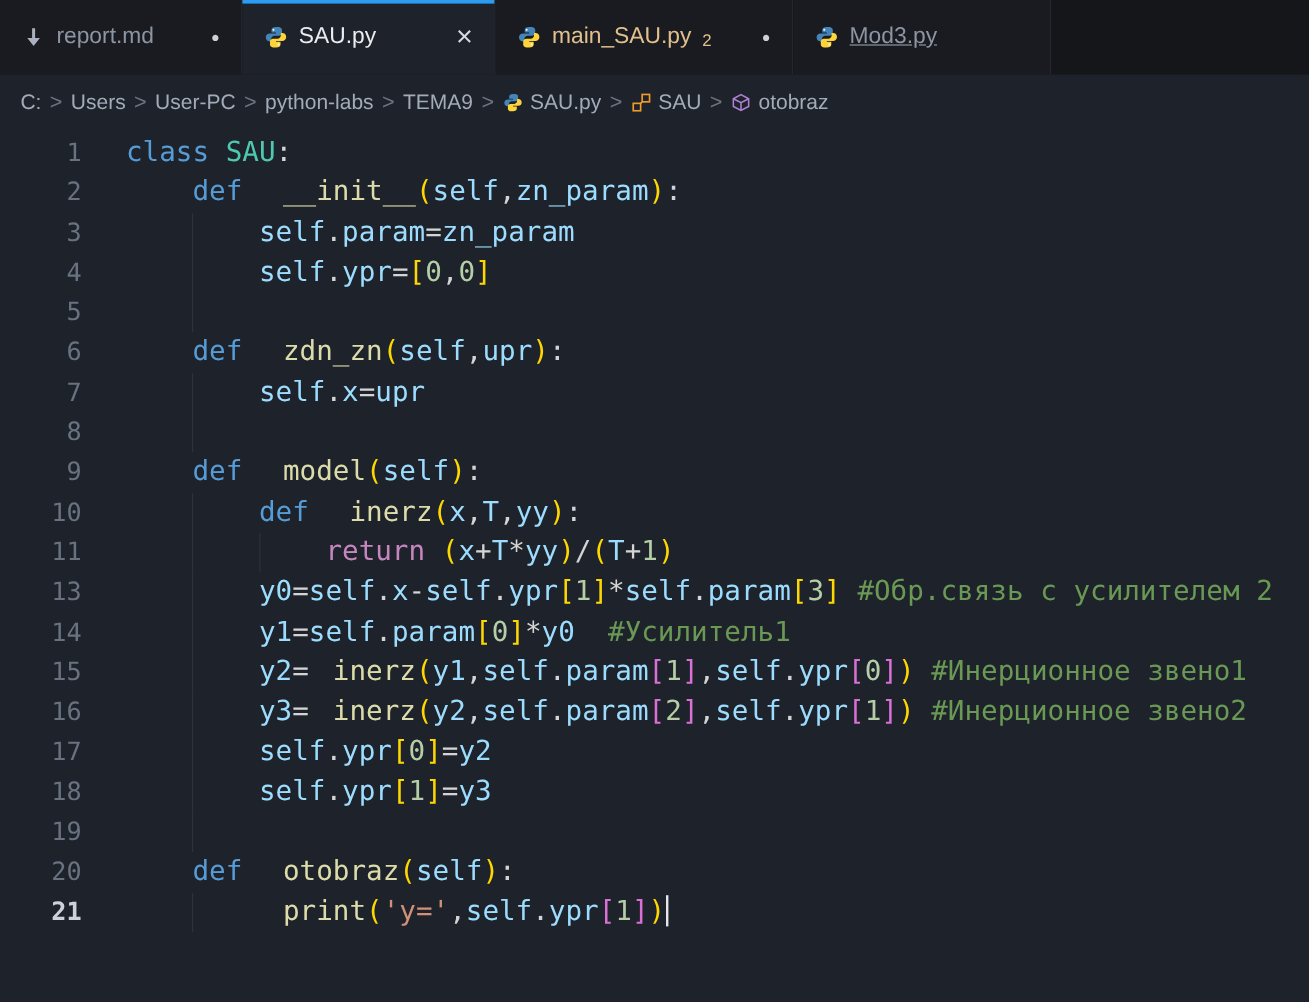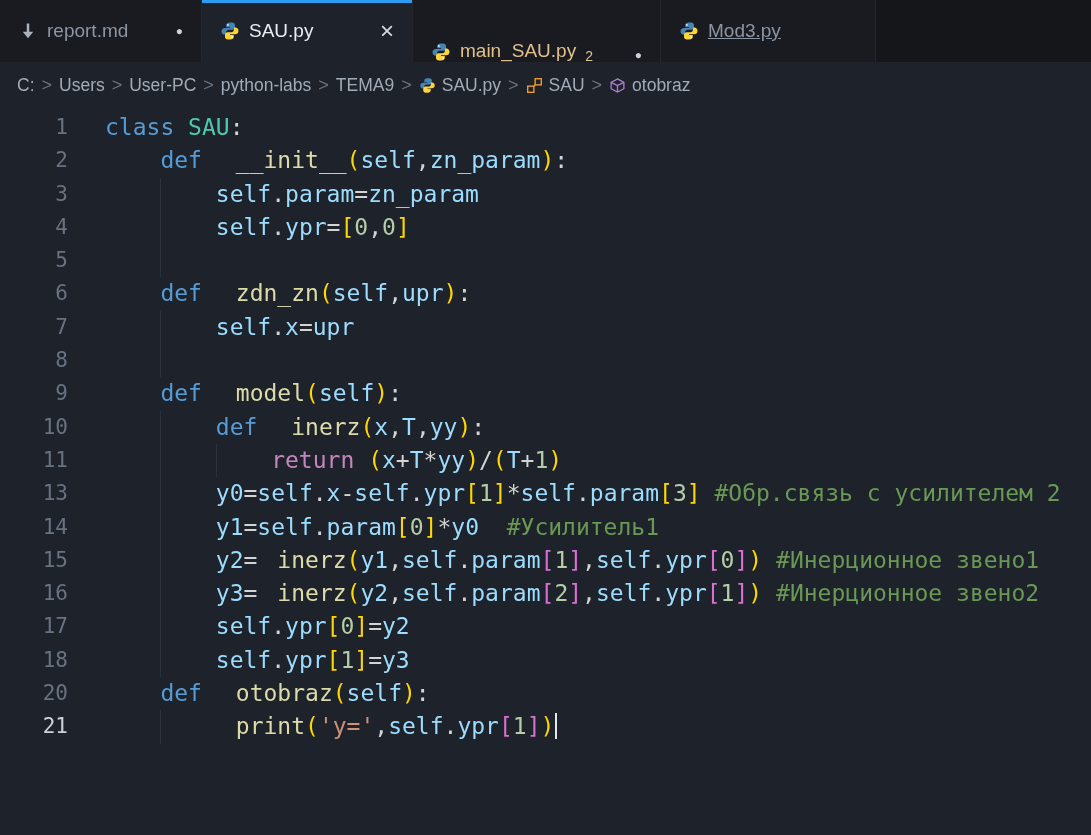--- a/index.html
+++ b/index.html
@@ -13,21 +13,21 @@
   .tabbar {
     display:flex; height:62px; background: var(--strip-bg, #141619);
     align-items:stretch;
   }
   .tab {
     display:flex; align-items:center; gap:9px; padding:0 18px;
     background:#191b20; border-right:1px solid #24262c;
     color:#8b95a3; font-size:19px; position:relative; cursor:pointer;
     flex:none;
   }
-  .w1{width:202px;} .w2{width:211px;} .w3{width:248px;align-items:flex-end;} .w4{width:215px;text-decoration:underline;}
+  .w1{width:202px;} .w2{width:211px;} .w3{width:248px;} .w4{width:215px;text-decoration:underline;}
   .tab.active { background: var(--editor-bg, #1e222a); color:#e9ecf0; }
   .tab.active::before {
     content:""; position:absolute; top:0; left:0; right:0; height:3px;
     background: var(--accent, #2b9cf2);
   }
   .ticon { display:inline-flex; width:20px; height:20px; flex:none; }
   .ticon svg { width:20px; height:20px; }
   .tlabel { white-space:nowrap; }
   .tlabel.gold { color: var(--git-modified, #e2c08d); }
   .badge { font-size:14px; color: var(--git-modified, #e2c08d); transform:translateY(2px); }
@@ -49,21 +49,21 @@
   .editor {
     padding-top:3px;
     font-family:"DejaVu Sans Mono","Liberation Mono",monospace;
     font-size:23px;
   }
   .line { display:flex; height:33.3px; line-height:33.3px; white-space:pre; }
   .ln {
     width:68px; flex:none; text-align:right; color:#697280;
     font-size:21px; user-select:none;
   }
-  .ln.current { color:#ccd2da; }
+  .ln.current { color:#ccd2da;font-weight:bold; }
   .code { margin-left:37px; position:relative; flex:1; }
   .guide { position:absolute; top:0; bottom:0; width:1px; background:#2c323e; }
   .t-kw  { color:var(--kw,#569cd6); }
   .t-cls { color:var(--cls,#4ec9b0); }
   .t-fn  { color:var(--fn,#dcdcaa);margin-left:20px; }
   .t-var { color:var(--var,#9cdcfe); }
   .t-num { color:var(--num,#b5cea8); }
   .t-str { color:var(--str,#ce9178); }
   .t-com { color:var(--com,#6a9955); }
   .t-ctrl{ color:var(--ctrl,#c586c0); }
@@ -197,16 +197,17 @@
       <div class="line"><div class="ln">8</div><div class="code"><span class="guide" style="left: 4ch;"></span></div></div>
       <div class="line"><div class="ln">9</div><div class="code"><span class="t-pl">    </span><span class="t-kw">def</span><span class="t-pl"> </span><span class="t-fn">model</span><span class="t-b1">(</span><span class="t-var">self</span><span class="t-b1">)</span><span class="t-pl">:</span></div></div>
       <div class="line"><div class="ln">10</div><div class="code"><span class="guide" style="left: 4ch;"></span><span class="t-pl">        </span><span class="t-kw">def</span><span class="t-pl"> </span><span class="t-fn">inerz</span><span class="t-b1">(</span><span class="t-var">x</span><span class="t-pl">,</span><span class="t-var">T</span><span class="t-pl">,</span><span class="t-var">yy</span><span class="t-b1">)</span><span class="t-pl">:</span></div></div>
       <div class="line"><div class="ln">11</div><div class="code"><span class="guide" style="left: 4ch;"></span><span class="guide" style="left: 8ch;"></span><span class="t-pl">            </span><span class="t-ctrl">return</span><span class="t-pl"> </span><span class="t-b1">(</span><span class="t-var">x</span><span class="t-pl">+</span><span class="t-var">T</span><span class="t-pl">*</span><span class="t-var">yy</span><span class="t-b1">)</span><span class="t-pl">/</span><span class="t-b1">(</span><span class="t-var">T</span><span class="t-pl">+</span><span class="t-num">1</span><span class="t-b1">)</span></div></div>
       <div class="line"><div class="ln">13</div><div class="code"><span class="guide" style="left: 4ch;"></span><span class="t-pl">        </span><span class="t-var">y0</span><span class="t-pl">=</span><span class="t-var">self</span><span class="t-pl">.</span><span class="t-var">x</span><span class="t-pl">-</span><span class="t-var">self</span><span class="t-pl">.</span><span class="t-var">ypr</span><span class="t-b1">[</span><span class="t-num">1</span><span class="t-b1">]</span><span class="t-pl">*</span><span class="t-var">self</span><span class="t-pl">.</span><span class="t-var">param</span><span class="t-b1">[</span><span class="t-num">3</span><span class="t-b1">]</span><span class="t-pl"> </span><span class="t-com">#Обр.связь с усилителем 2</span></div></div>
       <div class="line"><div class="ln">14</div><div class="code"><span class="guide" style="left: 4ch;"></span><span class="t-pl">        </span><span class="t-var">y1</span><span class="t-pl">=</span><span class="t-var">self</span><span class="t-pl">.</span><span class="t-var">param</span><span class="t-b1">[</span><span class="t-num">0</span><span class="t-b1">]</span><span class="t-pl">*</span><span class="t-var">y0</span><span class="t-pl">  </span><span class="t-com">#Усилитель1</span></div></div>
       <div class="line"><div class="ln">15</div><div class="code"><span class="guide" style="left: 4ch;"></span><span class="t-pl">        </span><span class="t-var">y2</span><span class="t-pl">=</span><span class="t-fn">inerz</span><span class="t-b1">(</span><span class="t-var">y1</span><span class="t-pl">,</span><span class="t-var">self</span><span class="t-pl">.</span><span class="t-var">param</span><span class="t-b2">[</span><span class="t-num">1</span><span class="t-b2">]</span><span class="t-pl">,</span><span class="t-var">self</span><span class="t-pl">.</span><span class="t-var">ypr</span><span class="t-b2">[</span><span class="t-num">0</span><span class="t-b2">]</span><span class="t-b1">)</span><span class="t-pl"> </span><span class="t-com">#Инерционное звено1</span></div></div>
       <div class="line"><div class="ln">16</div><div class="code"><span class="guide" style="left: 4ch;"></span><span class="t-pl">        </span><span class="t-var">y3</span><span class="t-pl">=</span><span class="t-fn">inerz</span><span class="t-b1">(</span><span class="t-var">y2</span><span class="t-pl">,</span><span class="t-var">self</span><span class="t-pl">.</span><span class="t-var">param</span><span class="t-b2">[</span><span class="t-num">2</span><span class="t-b2">]</span><span class="t-pl">,</span><span class="t-var">self</span><span class="t-pl">.</span><span class="t-var">ypr</span><span class="t-b2">[</span><span class="t-num">1</span><span class="t-b2">]</span><span class="t-b1">)</span><span class="t-pl"> </span><span class="t-com">#Инерционное звено2</span></div></div>
       <div class="line"><div class="ln">17</div><div class="code"><span class="guide" style="left: 4ch;"></span><span class="t-pl">        </span><span class="t-var">self</span><span class="t-pl">.</span><span class="t-var">ypr</span><span class="t-b1">[</span><span class="t-num">0</span><span class="t-b1">]</span><span class="t-pl">=</span><span class="t-var">y2</span></div></div>
       <div class="line"><div class="ln">18</div><div class="code"><span class="guide" style="left: 4ch;"></span><span class="t-pl">        </span><span class="t-var">self</span><span class="t-pl">.</span><span class="t-var">ypr</span><span class="t-b1">[</span><span class="t-num">1</span><span class="t-b1">]</span><span class="t-pl">=</span><span class="t-var">y3</span></div></div>
+      <div class="line"><div class="ln">19</div><div class="code"><span class="guide" style="left: 4ch;"></span></div></div>
       <div class="line"><div class="ln">20</div><div class="code"><span class="t-pl">    </span><span class="t-kw">def</span><span class="t-pl"> </span><span class="t-fn">otobraz</span><span class="t-b1">(</span><span class="t-var">self</span><span class="t-b1">)</span><span class="t-pl">:</span></div></div>
       <div class="line"><div class="ln current">21</div><div class="code"><span class="guide" style="left: 4ch;"></span><span class="t-pl">        </span><span class="t-fn">print</span><span class="t-b1">(</span><span class="t-str">'y='</span><span class="t-pl">,</span><span class="t-var">self</span><span class="t-pl">.</span><span class="t-var">ypr</span><span class="t-b2">[</span><span class="t-num">1</span><span class="t-b2">]</span><span class="t-b1">)</span><span class="cursor"></span></div></div>
     </div>
 </div>
 
 </body></html>

